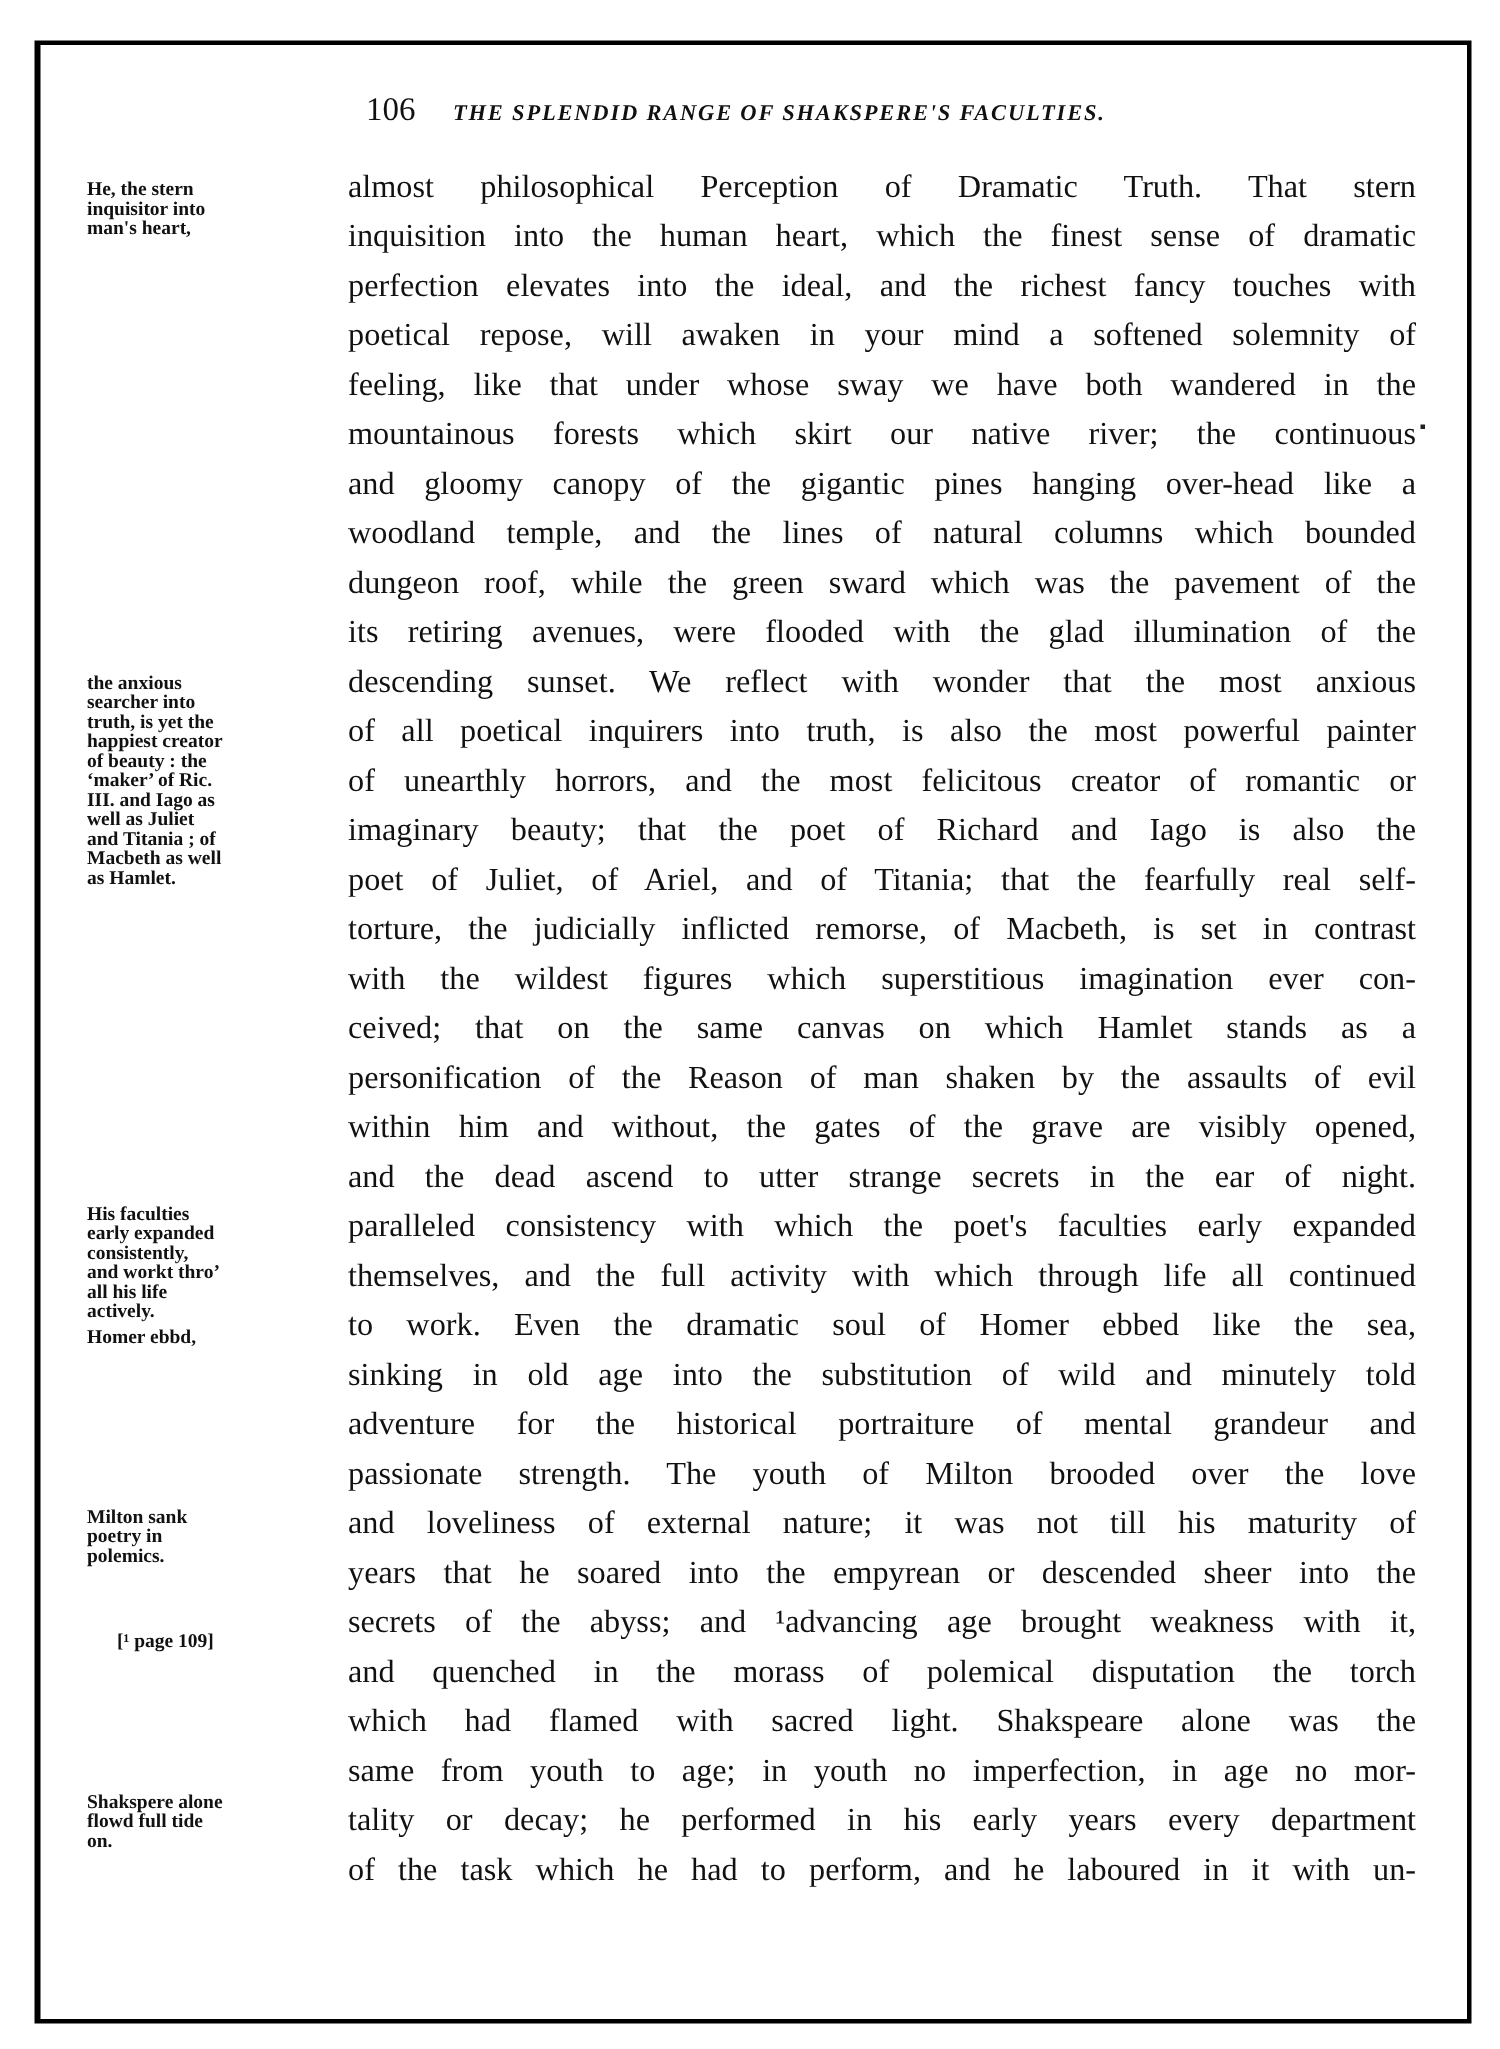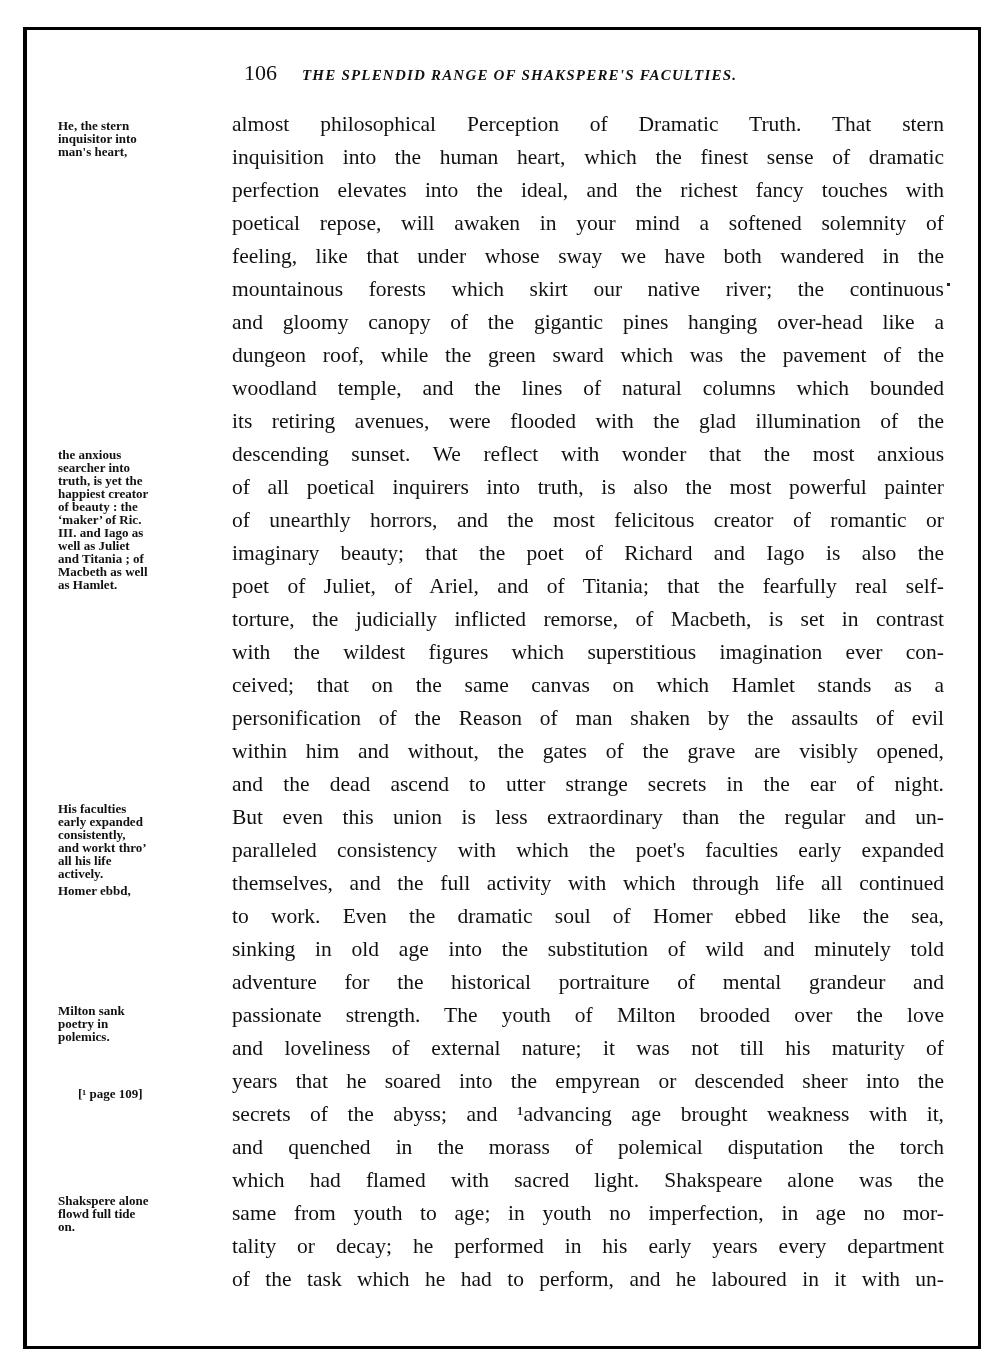--- a/index.html
+++ b/index.html
@@ -76,35 +76,34 @@
   </div>
 
 <div class="body-text" id="body-text">
     <div class="line">almost philosophical Perception of Dramatic Truth.  That stern</div>
     <div class="line">inquisition into the human heart, which the finest sense of dramatic</div>
     <div class="line">perfection elevates into the ideal, and the richest fancy touches with</div>
     <div class="line">poetical repose, will awaken in your mind a softened solemnity of</div>
     <div class="line">feeling, like that under whose sway we have both wandered in the</div>
     <div class="line">mountainous forests which skirt our native river; the continuous</div>
     <div class="line">and gloomy canopy of the gigantic pines hanging over-head like a</div>
+    <div class="line">woodland temple, and the lines of natural columns which bounded</div>
     <div class="line">dungeon roof, while the green sward which was the pavement of the</div>
-    <div class="line">woodland temple, and the lines of natural columns which bounded</div>
     <div class="line">its retiring avenues, were flooded with the glad illumination of the</div>
     <div class="line">descending sunset.  We reflect with wonder that the most anxious</div>
     <div class="line">of all poetical inquirers into truth, is also the most powerful painter</div>
     <div class="line">of unearthly horrors, and the most felicitous creator of romantic or</div>
     <div class="line">imaginary beauty; that the poet of Richard and Iago is also the</div>
     <div class="line">poet of Juliet, of Ariel, and of Titania; that the fearfully real self-</div>
     <div class="line">torture, the judicially inflicted remorse, of Macbeth, is set in contrast</div>
     <div class="line">with the wildest figures which superstitious imagination ever con-</div>
     <div class="line">ceived; that on the same canvas on which Hamlet stands as a</div>
     <div class="line">personification of the Reason of man shaken by the assaults of evil</div>
     <div class="line">within him and without, the gates of the grave are visibly opened,</div>
     <div class="line">and the dead ascend to utter strange secrets in the ear of night.</div>
-    <div class="line">But even this union is less extraordinary than the regular and un-</div>
     <div class="line">paralleled consistency with which the poet's faculties early expanded</div>
     <div class="line">themselves, and the full activity with which through life all continued</div>
     <div class="line">to work.  Even the dramatic soul of Homer ebbed like the sea,</div>
     <div class="line">sinking in old age into the substitution of wild and minutely told</div>
     <div class="line">adventure for the historical portraiture of mental grandeur and</div>
     <div class="line">passionate strength.  The youth of Milton brooded over the love</div>
     <div class="line">and loveliness of external nature; it was not till his maturity of</div>
     <div class="line">years that he soared into the empyrean or descended sheer into the</div>
     <div class="line">secrets of the abyss; and ¹advancing age brought weakness with it,</div>
     <div class="line">and quenched in the morass of polemical disputation the torch</div>

